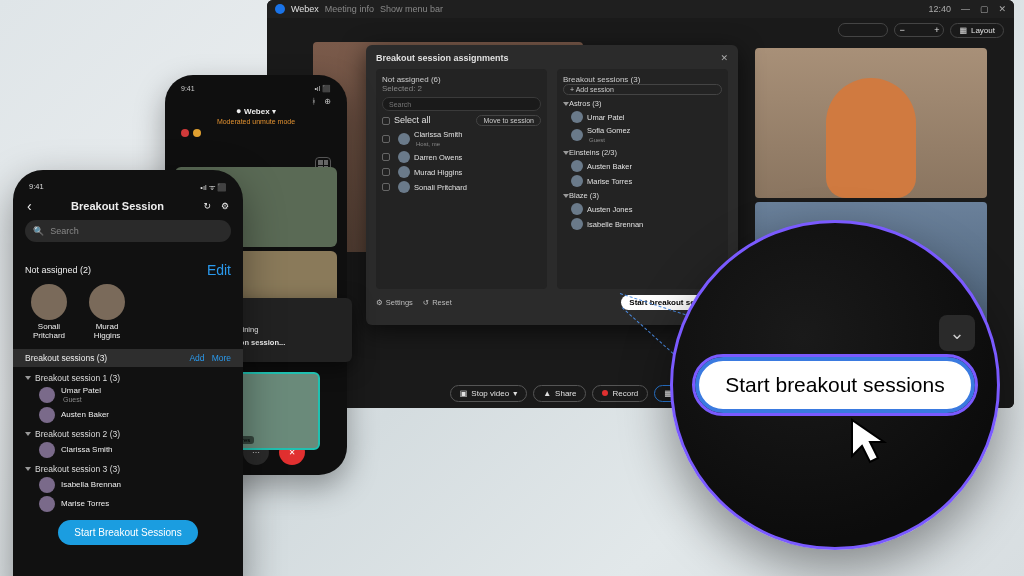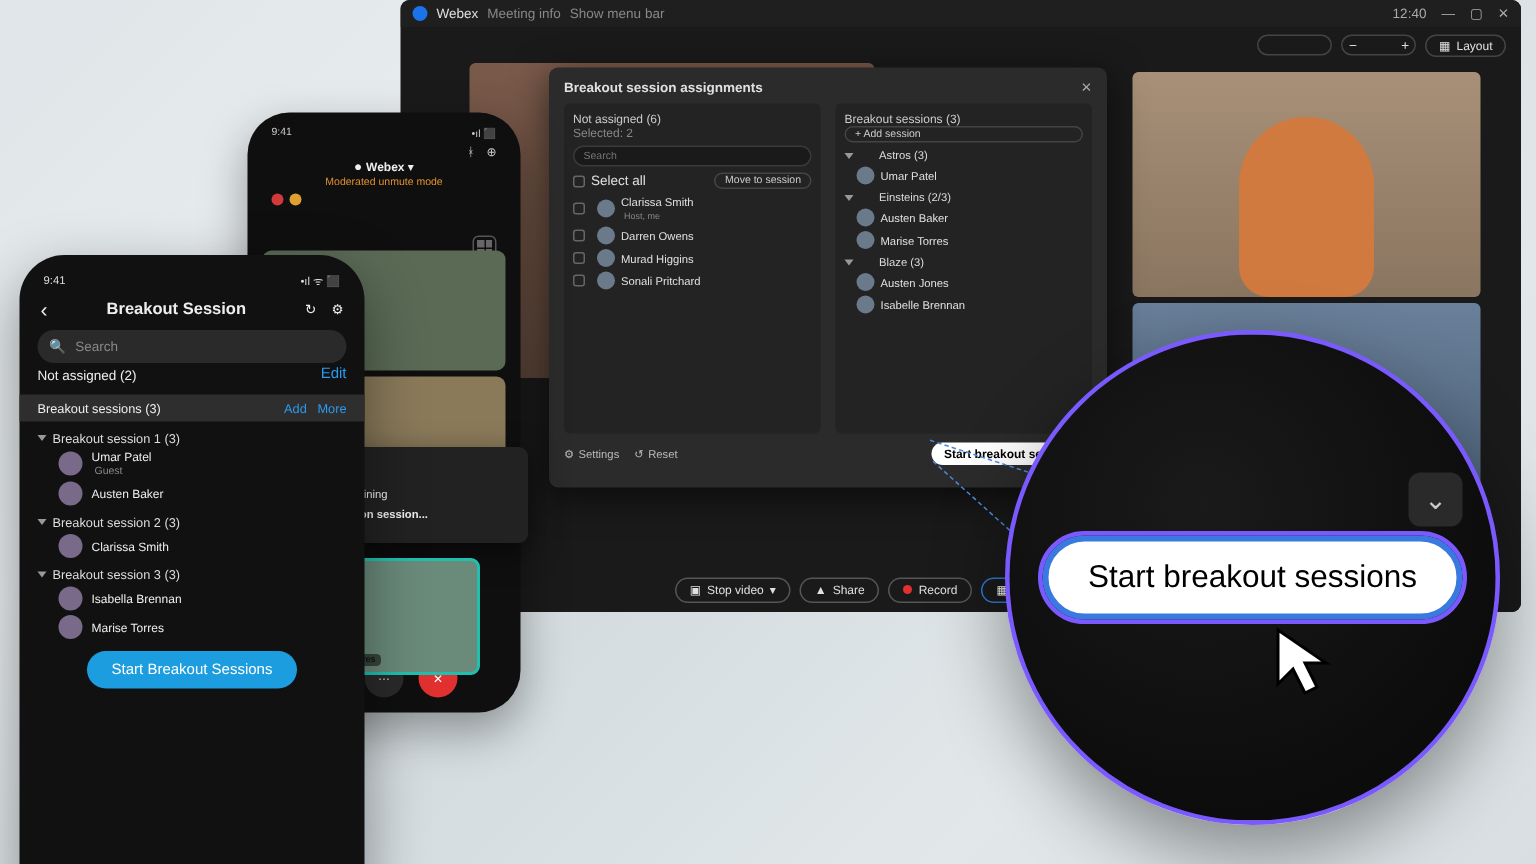--- a/index.html
+++ b/index.html
@@ -42,21 +42,21 @@
   .d-modal-cols { display: flex; gap: 10px; height: 220px; }
   .d-col { flex: 1; background: #232323; border-radius: 4px; padding: 6px; overflow: hidden; }
   .d-col-head { display: flex; justify-content: space-between; font-size: 8px; color: #ccc; margin-bottom: 4px; flex-direction: column; }
   .d-search { width: 100%; height: 14px; background: #1a1a1a; border: 1px solid #3a3a3a; border-radius: 7px; color: #777; font-size: 7px; padding: 0 6px; margin-bottom: 4px; }
   .d-row-actions { display: flex; justify-content: space-between; margin-bottom: 4px; }
   .mini-btn { font-size: 7px; color: #ccc; border: 1px solid #444; border-radius: 8px; padding: 1px 6px; }
   .chk { display: inline-block; width: 8px; height: 8px; border: 1px solid #666; border-radius: 2px; margin-right: 4px; vertical-align: middle; }
   .d-person { display: flex; align-items: center; gap: 4px; margin: 3px 0; font-size: 7.5px; }
   .av { width: 12px; height: 12px; border-radius: 50%; background: #6a7a8a; flex-shrink: 0; }
   .sub { color: #888; font-size: 6px; margin-left: 2px; }
-  .d-session-head { display: flex; align-items: center; gap: 17px; font-size: 7.5px; color: #ddd; margin: 4px 0 2px; }
+  .d-session-head { display: flex; align-items: center; gap: 0; font-size: 7.5px; color: #ddd; margin: 4px 0 2px; }
   .chev { display: inline-block; width: 0; height: 0; border-left: 3px solid transparent; border-right: 3px solid transparent; border-top: 4px solid #999; }
   .d-modal-foot { display: flex; align-items: center; margin-top: 6px; }
   .foot-link { font-size: 7.5px; color: #bbb; display: flex; align-items: center; gap: 3px; margin-right: 10px; }
   .d-start-btn { margin-left: auto; background: #fff; color: #000; font-size: 8px; font-weight: 600; border-radius: 10px; padding: 3px 8px; }
   .d-bottombar { position: absolute; bottom: 0; left: 0; right: 0; height: 30px; display: flex; align-items: center; justify-content: center; gap: 6px; background: #1a1a1a; }
   .ctrl-pill { border: 1px solid #555; border-radius: 14px; padding: 3px 9px; font-size: 8px; display: flex; align-items: center; gap: 4px; }
   .rec-dot { width: 6px; height: 6px; border-radius: 50%; background: #e03030; }
   .ctrl-highlight { border-color: #2a7ad6; color: #fff; }
   .round-btn { width: 18px; height: 18px; border-radius: 50%; border: 1px solid #555; display: flex; align-items: center; justify-content: center; font-size: 9px; }
   .red-btn { width: 26px; height: 18px; border-radius: 9px; background: #e13030; color: #fff; display: flex; align-items: center; justify-content: center; }
@@ -94,22 +94,22 @@
   
   .phone {
     position: absolute; left: 13px; top: 170px; width: 230px; height: 440px;
     background: #111; border-radius: 30px; padding: 12px 12px 10px; color: #eee; font-size: 9px;
     box-shadow: 0 14px 40px rgba(0,0,0,.4);
   }
   .ph-status { display: flex; justify-content: space-between; font-size: 7.5px; color: #ddd; margin-bottom: 4px; padding: 0 4px; }
   .ph-head { display: flex; align-items: center; justify-content: space-between; padding: 2px 2px 6px; }
   .ph-head-title { font-weight: 600; font-size: 11px; }
   .ph-search { display: flex; align-items: center; background: #2a2a2a; border-radius: 12px; height: 22px; padding: 0 8px; color: #888; font-size: 9px; gap: 6px; }
-  .ph-sect { display: flex; justify-content: space-between; align-items: center; margin-top: 2px; font-size: 9px; }
-  .ph-link { color: #2a9aee; font-size: 10px; }
+  .ph-sect { display: flex; justify-content: space-between; align-items: center; margin-top: 20px; font-size: 9px; }
+  .ph-link { color: #2a9aee; font-size: 14px; }
   .ph-avatars { display: flex; gap: 22px; margin-top: 6px; justify-content: flex-start; padding-left: 6px; }
   .ph-ava { display: flex; flex-direction: column; align-items: center; gap: 3px; }
   .ph-ava .c { width: 36px; height: 36px; border-radius: 50%; background: #7a6a5a; }
   .ph-ava .n { font-size: 8px; text-align: center; line-height: 1.1; }
   .ph-bs-head { background: #2e2e2e; margin: 8px -12px 0; padding: 4px 12px; display: flex; justify-content: space-between; font-size: 8.5px; }
   .ph-bs-head .r { color: #2a9aee; }
   .ph-sess { margin-top: 4px; }
   .ph-sess-h { display: flex; align-items: center; gap: 4px; font-size: 8.5px; color: #ddd; margin-top: 6px; }
   .ph-p { display: flex; align-items: center; gap: 6px; margin: 3px 0 3px 14px; font-size: 8px; }
   .ph-p .a { width: 16px; height: 16px; border-radius: 50%; background: #7a6a8a; }
@@ -220,20 +220,24 @@
             <span class="mini-btn">+ Add session</span>
           </div>
           <div class="d-session-head">
               <span class="chev"></span>
               <span>Astros (3)</span>
             </div>
           <div class="d-person" style="margin-left:8px">
               <span class="av"></span>
               <span>Umar Patel</span>
             </div>
+          <div class="d-person" style="margin-left:8px">
+              <span class="av"></span>
+              <span><span>Sofia Gomez</span><br><span class="sub">Guest</span></span>
+            </div>
           <div class="d-session-head">
               <span class="chev"></span>
               <span>Einsteins (2/3)</span>
             </div>
           <div class="d-person" style="margin-left:8px">
               <span class="av"></span>
               <span>Austen Baker</span>
             </div>
           <div class="d-person" style="margin-left:8px">
               <span class="av"></span>
@@ -356,20 +360,30 @@
     </span>
   </div>
   <div class="ph-search">
     <span>🔍</span>
     <span>Search</span>
   </div>
   <div class="ph-sect">
     <span>Not assigned (2)</span>
     <span class="ph-link">Edit</span>
   </div>
+  <div class="ph-avatars">
+    <div class="ph-ava">
+        <div class="c"></div>
+        <div class="n">Sonali<br>Pritchard</div>
+      </div>
+    <div class="ph-ava">
+        <div class="c"></div>
+        <div class="n">Murad<br>Higgins</div>
+      </div>
+  </div>
   <div class="ph-bs-head">
     <span>Breakout sessions (3)</span>
     <span class="r"><span>Add</span>&nbsp;&nbsp;&nbsp;<span>More</span></span>
   </div>
   <div class="ph-sess">
     <div class="ph-sess-h">
         <span class="chev"></span>
         <span>Breakout session 1 (3)</span>
       </div>
     <div class="ph-p">

